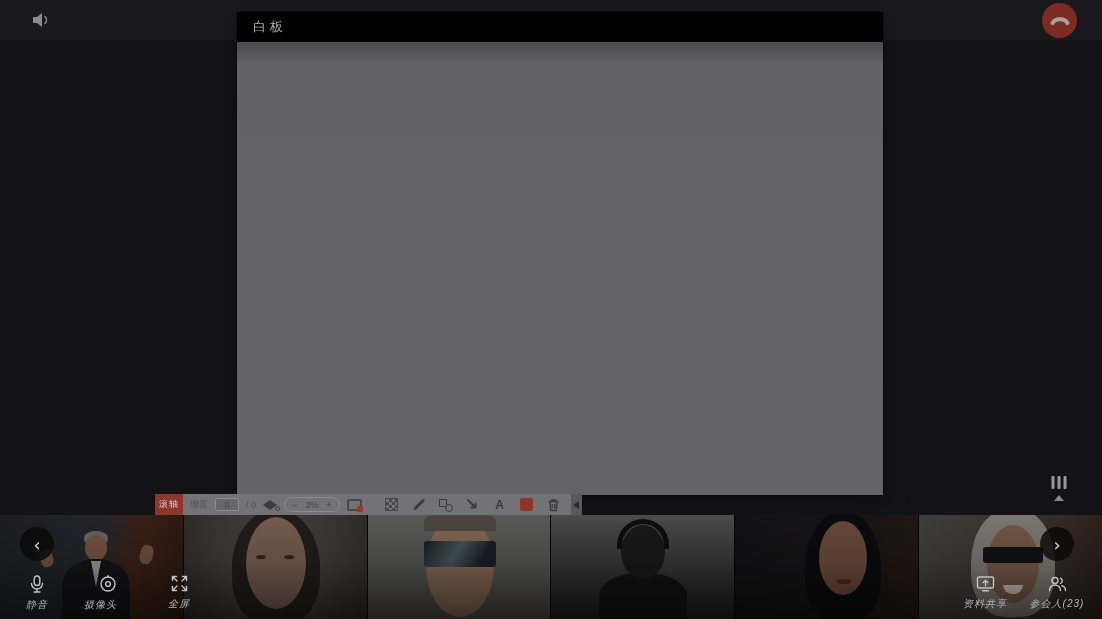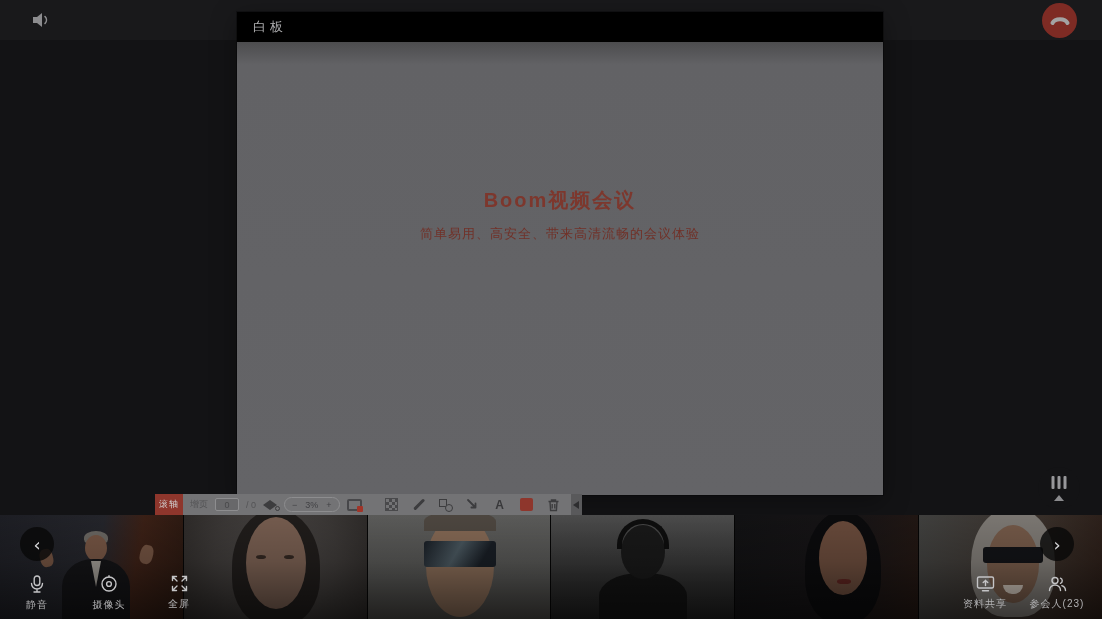--- a/index.html
+++ b/index.html
@@ -155,24 +155,24 @@
   .strip-toggle .bars { position:absolute; left:50%; top:9px; transform:translateX(-50%);
     display:flex; gap:3px; }
   .strip-toggle .bars i { width:3px; height:13px; background:#97979a; border-radius:1px; }
   .strip-toggle .caret { position:absolute; left:50%; bottom:8px; transform:translateX(-50%);
     width:0; height:0; border-left:5px solid transparent; border-right:5px solid transparent;
     border-bottom:6px solid #8a8a8d; }
 
   
   .ctl { position:absolute; z-index:24; display:flex; flex-direction:column;
     align-items:center; gap:5px; color:#c4c4c6; cursor:pointer; }
-  .ctl .lbl { font-size:10px; color:#b2b2b4; letter-spacing:1px; white-space:nowrap; }
+  .ctl .lbl { font-size:10px; color:#b2b2b4; letter-spacing:1px; white-space:nowrap;font-style:italic; }
   .ctl svg { display:block; }
   .ctl-mute { left:17px; top:575px; width:40px; }
-  .ctl-camera { left:89px; top:575px; width:40px; }
+  .ctl-camera { left:77px; top:575px; width:40px;align-items:flex-end; }
   .ctl-full { left:159px; top:575px; width:40px; }
   .ctl-share { left:955px; top:575px; width:60px; }
   .ctl-people { left:1023px; top:575px; width:68px; }
 </style>
 </head>
 <body>
 
 <div class="stage">
 
   <div class="topbar"></div>
@@ -189,22 +189,20 @@
       </svg>
     </span>
   </div>
 
 
   <div class="whiteboard">
     <div class="wb-titlebar">
       <span class="wb-title">白板</span>
     </div>
     <div class="wb-content">
-      <div class="wb-heading">Boom视频会议</div>
-      <div class="wb-subheading">简单易用、高安全、带来高清流畅的会议体验</div>
     </div>
   </div>
 
   <div class="wb-toolbar">
     <div class="wbt-red">滚轴</div>
     <div class="wbt-body">
       <span class="wbt-label">增页</span>
       <input class="wbt-pageinput" value="0" style="">
       <span class="wbt-pagetotal">/ 0</span>
       <span class="wbt-fit">

